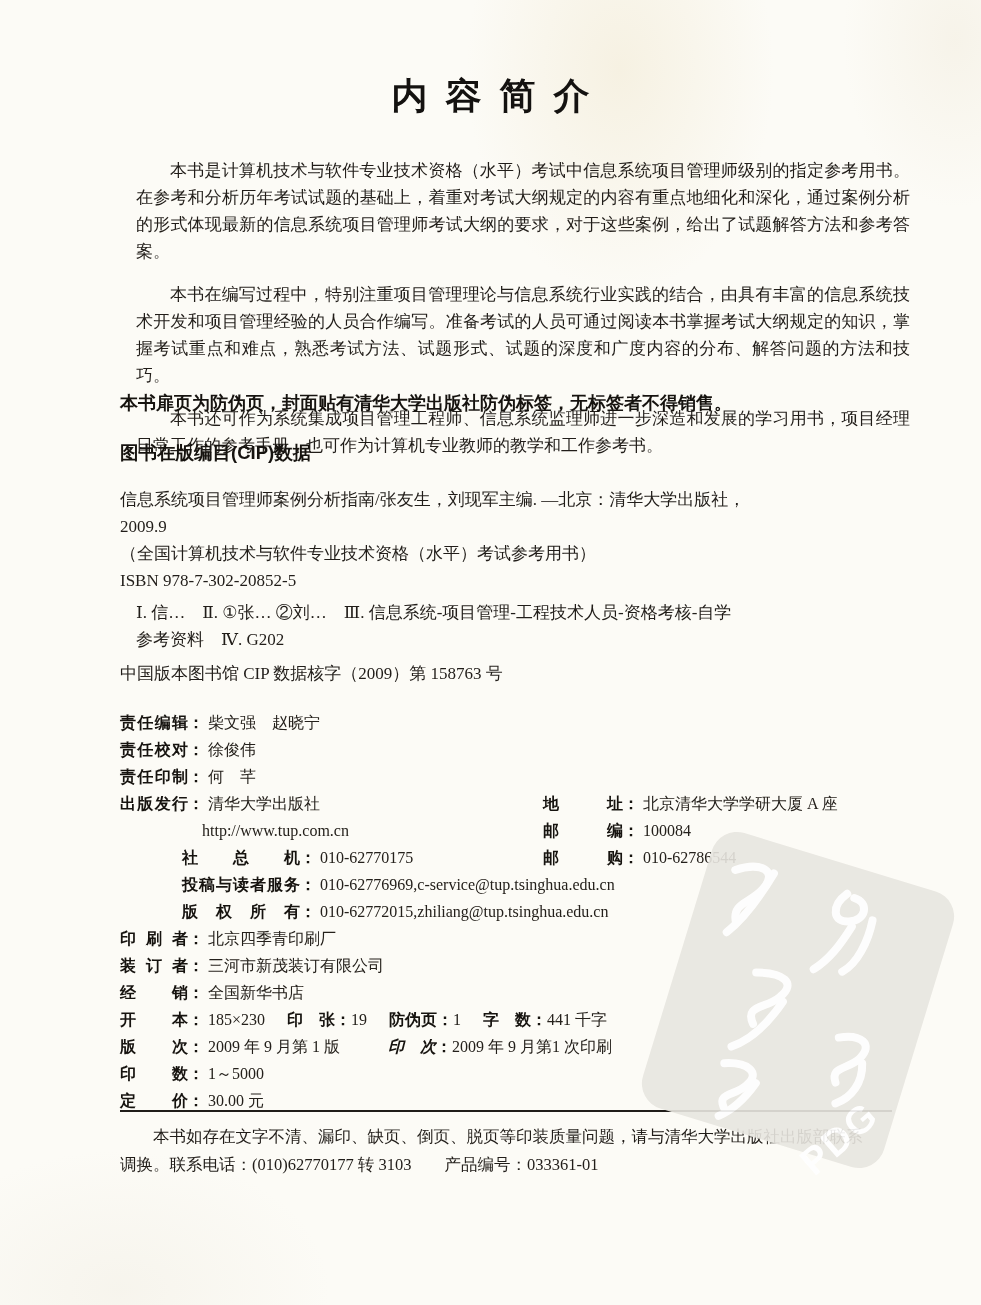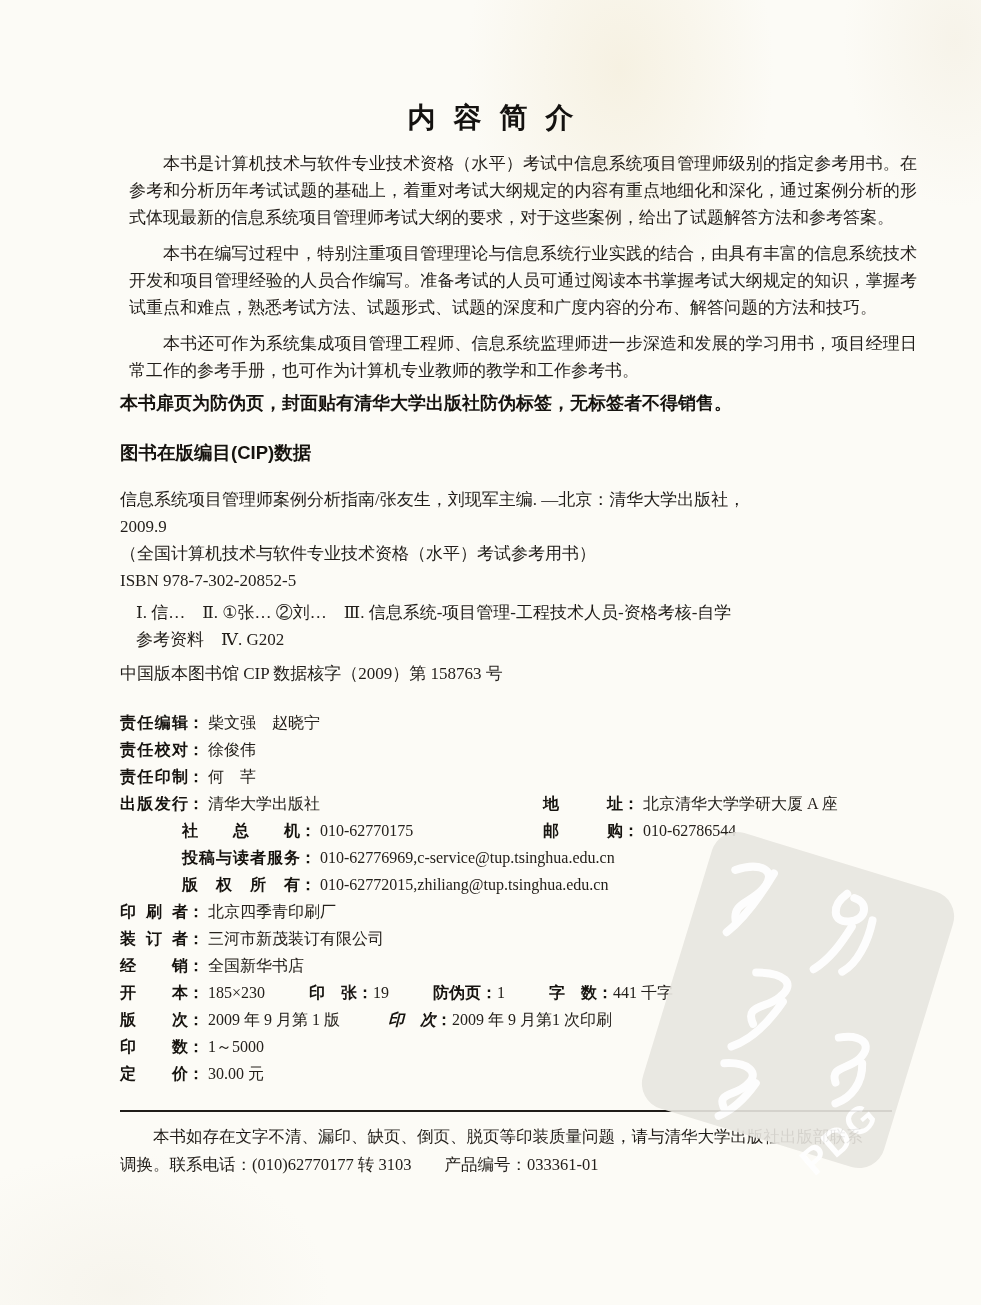--- a/index.html
+++ b/index.html
@@ -11,30 +11,30 @@
     color:#26221e;
     background:
       radial-gradient(220px 320px at 620px 70px, rgba(232,218,180,.30), rgba(232,218,180,0) 70%),
       radial-gradient(160px 240px at 955px 40px, rgba(230,220,195,.25), rgba(230,220,195,0) 70%),
       radial-gradient(300px 200px at 120px 1290px, rgba(225,218,200,.20), rgba(225,218,200,0) 70%),
       #fcfbf6;
     font-family:"Liberation Serif","DejaVu Serif",serif;
   }
   .abs{position:absolute;}
   .page-title{
-    top:99px;left:0;right:0;text-align:center;
-    font-size:28px;font-weight:bold;color:#141210;
+    top:72px;left:0;right:0;text-align:center;
+    font-size:36px;font-weight:bold;color:#141210;
     letter-spacing:18px;text-indent:18px;
     font-family:"Liberation Serif","DejaVu Serif",serif;
   }
   .intro{
     top:141px;left:120px;width:806px;
     font-size:17px;line-height:27px;text-align:justify;color:#211d19;
   }
-  .intro p{margin:9px;text-indent:2em;}
+  .intro p{margin:16px;text-indent:2em;}
   .warning{
     top:374px;left:120px;width:806px;
     font-size:18px;line-height:27px;font-weight:bold;color:#16130f;
     font-family:Liberation Serif, serif;
     margin-top:16px;
   }
   .cip-heading{
     top:440px;left:120px;
     font-size:18.5px;font-weight:bold;color:#16130f;
     font-family:"Liberation Sans","DejaVu Sans",sans-serif;
@@ -65,21 +65,21 @@
   .nolabel-pad{display:inline-block;width:82px;}
   .rcol{position:absolute;left:410px;top:0;}
   .rlbl{
     display:inline-block;width:80px;vertical-align:top;
     text-align:justify;text-align-last:justify;
     font-weight:bold;color:#16130f;
     font-family:"Liberation Sans","DejaVu Sans",sans-serif;
     margin-left:13px;
   }
   .plbl{
-    font-weight:bold;color:#16130f;margin-left:40px;
+    font-weight:bold;color:#16130f;margin-left:18px;
     font-family:"Liberation Sans","DejaVu Sans",sans-serif;
   }
   .plbl.wide{margin-left:44px;font-style:italic;}
   .rule{top:1110px;left:120px;width:772px;height:2px;background:#201d19;}
   .footer{
     top:1123px;left:120px;width:800px;
     font-size:16.5px;line-height:28px;color:#211d19;
   }
   .footer .indent{text-indent:2em;}
   .wm-blob{
@@ -147,20 +147,27 @@
 
     <div class="crow">
       <span class="lbl">出版发行</span><span class="colon">：</span>
       <span class="val">清华大学出版社</span>
       <span class="rcol">
         <span class="rlbl">地址</span><span class="colon">：</span>
         <span class="val">北京清华大学学研大厦 A 座</span>
       </span>
     </div>
 
+    <div class="crow">
+      <span class="nolabel-pad"></span><span class="val">http://www.tup.com.cn</span>
+      <span class="rcol">
+        <span class="rlbl">邮编</span><span class="colon">：</span>
+        <span class="val">100084</span>
+      </span>
+    </div>
 
     <div class="crow">
       <span class="lbl sub">社总机</span><span class="colon">：</span>
       <span class="val">010-62770175</span>
       <span class="rcol">
         <span class="rlbl">邮购</span><span class="colon">：</span>
         <span class="val">010-62786544</span>
       </span>
     </div>
 

